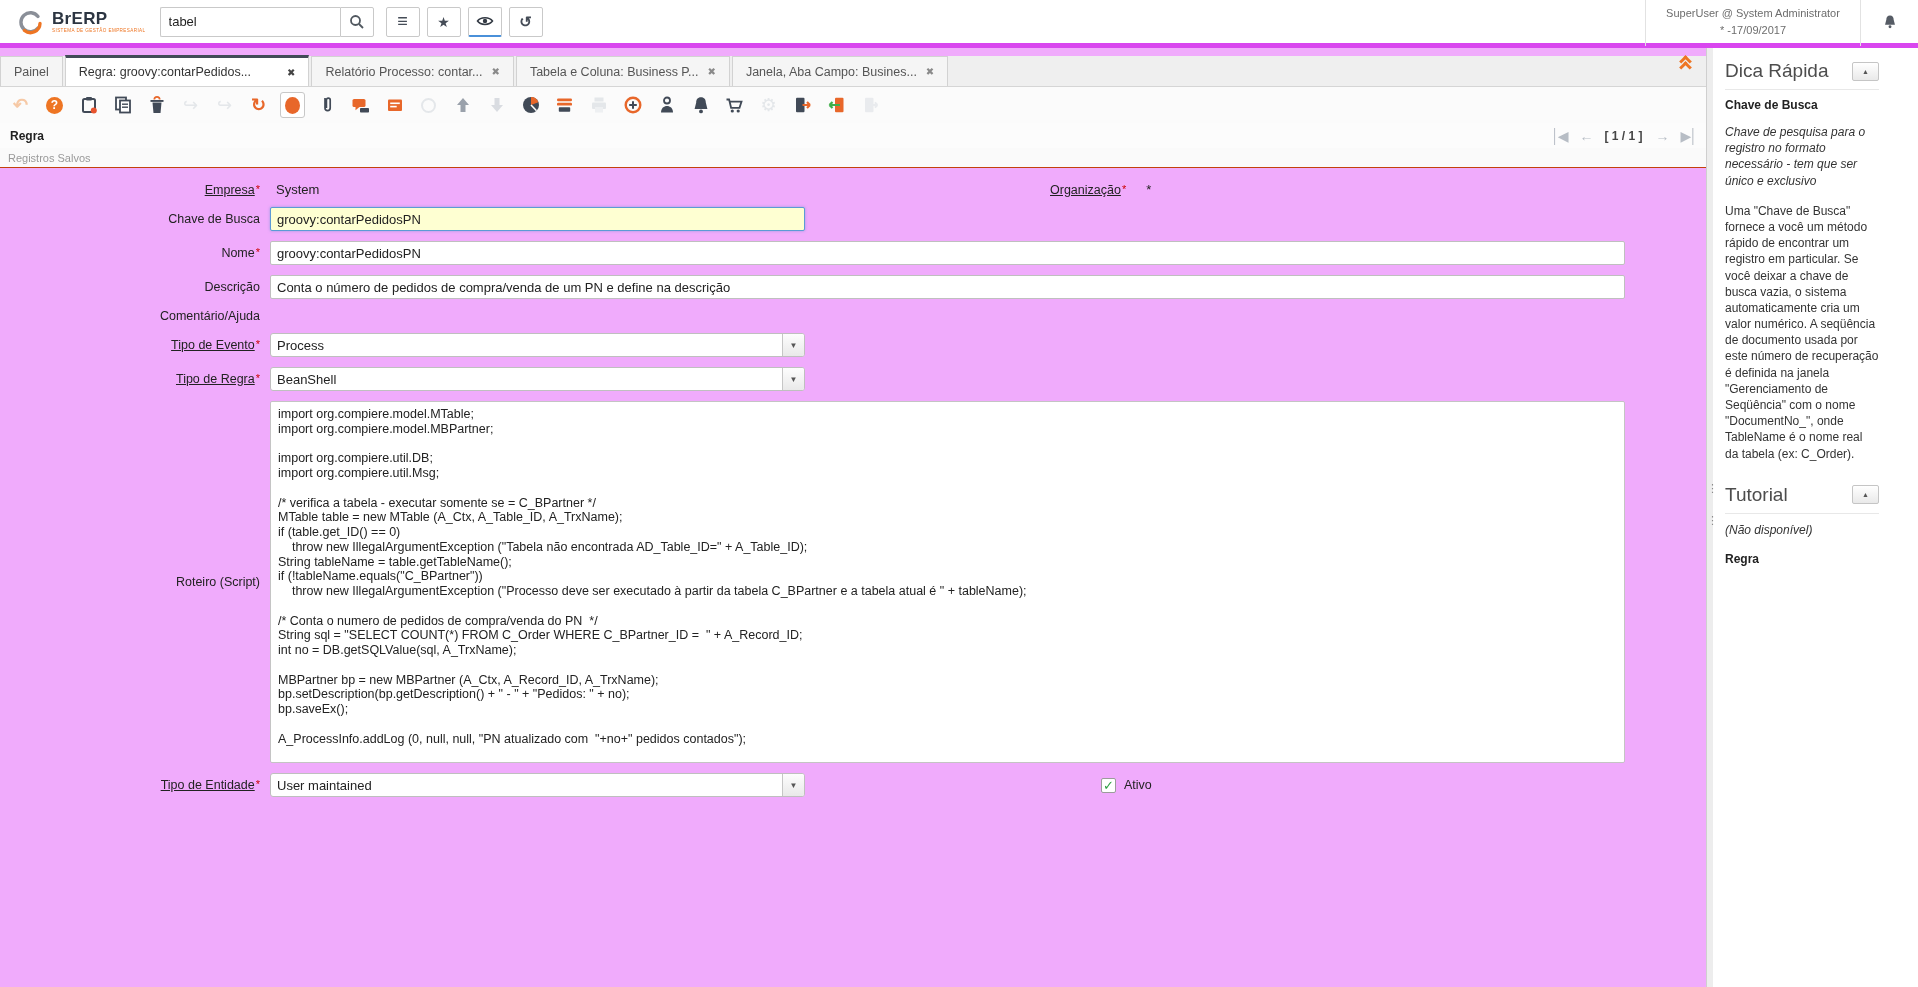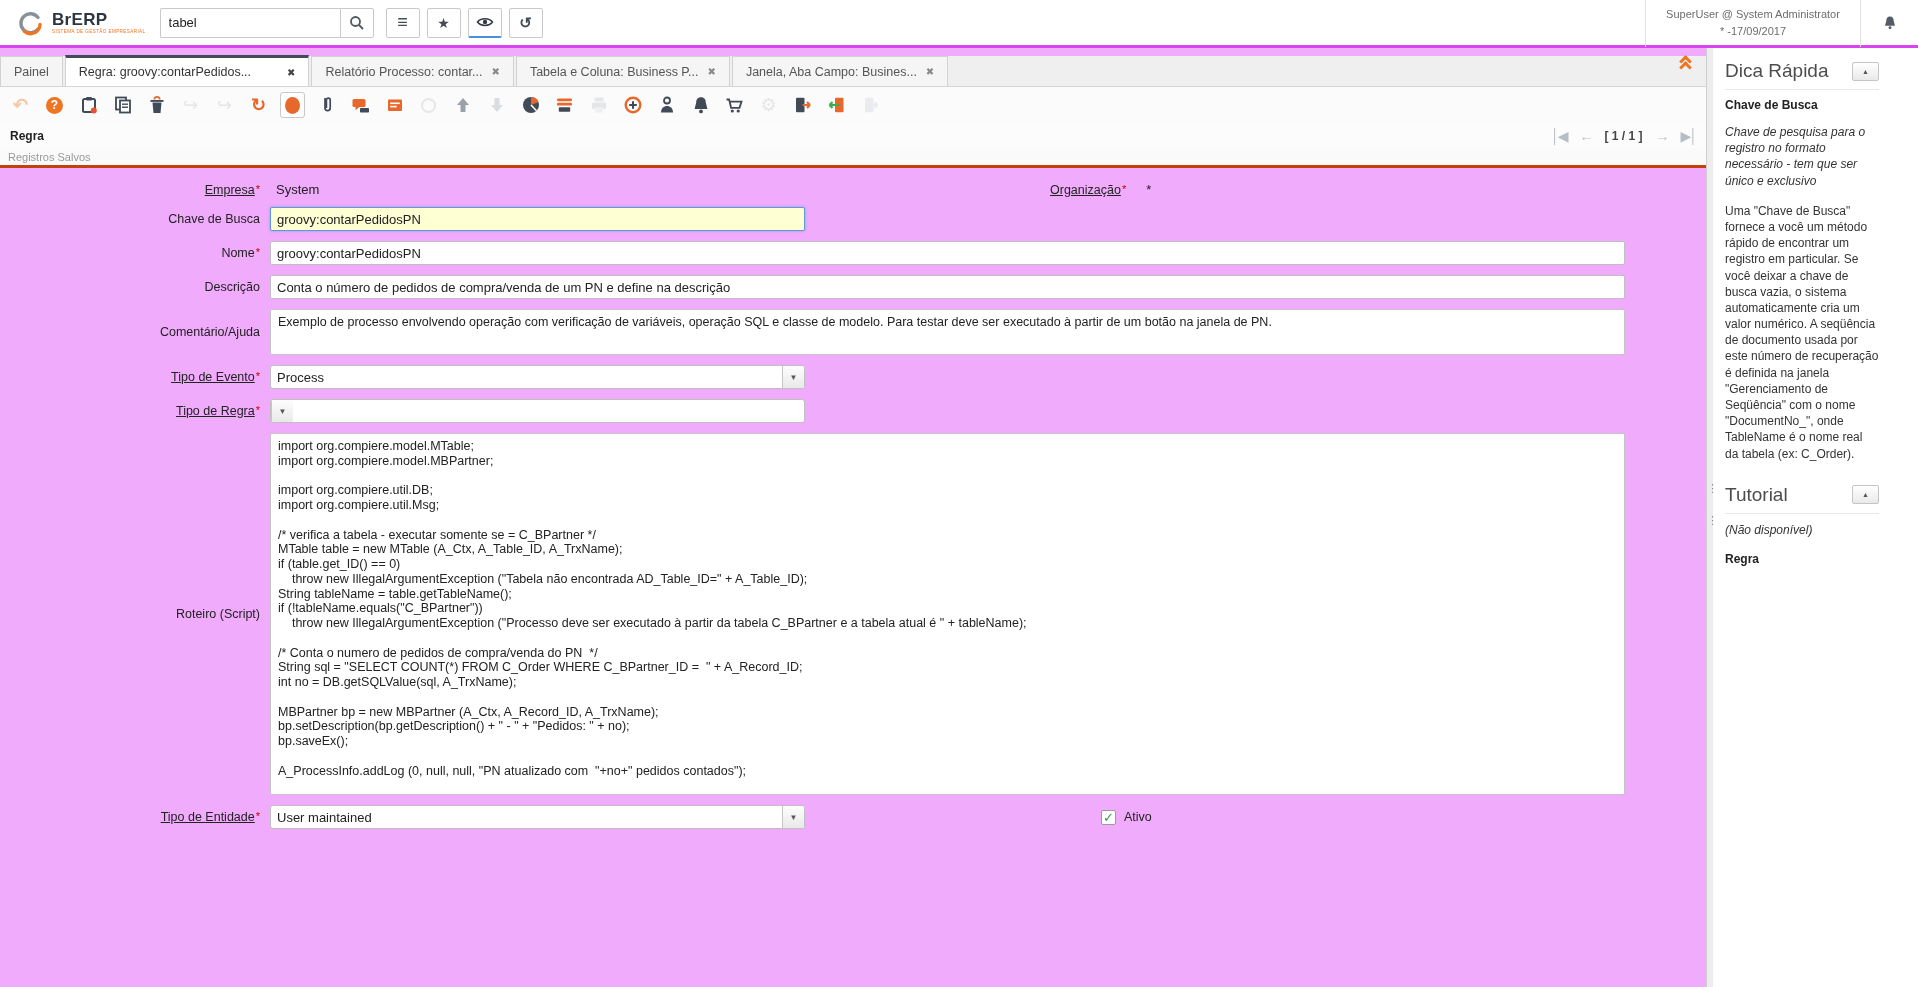--- a/index.html
+++ b/index.html
@@ -1,20 +1,20 @@
 <!DOCTYPE html>
 <html><head>
 <meta charset="utf-8">
 <style>
   * { margin:0; padding:0; box-sizing:border-box; }
   html,body { width:1918px; height:987px; overflow:hidden; background:#fff;
     font-family:"Liberation Sans","DejaVu Sans",sans-serif; color:#333; }
 
   
-  .header { height:48px; display:flex; align-items:center; border-bottom:3px solid #d946ef; background:#fff; }
+  .header { height:48px; display:flex; align-items:center; border-bottom:5px solid #d946ef; background:#fff; }
   .logo { display:flex; align-items:center; gap:6px; padding:0 14px 0 14px; }
   .brand-box { display:flex; flex-direction:column; line-height:1; }
   .brand { font-size:17px; font-weight:bold; color:#2c3542; letter-spacing:.3px; }
   .tagline { font-size:4.6px; color:#ee7523; letter-spacing:.4px; margin-top:2px; }
   .search-wrap { display:flex; align-items:stretch; height:30px; }
   .search-input { width:180px; border:1px solid #c9c9c9; border-right:none; border-radius:2px 0 0 2px;
     padding:0 8px; font-size:13px; color:#222; outline:none; }
   .hbtn { height:30px; min-width:34px; border:1px solid #c9c9c9; background:#fff; border-radius:2px;
     display:flex; align-items:center; justify-content:center; font-size:15px; color:#454c57; cursor:pointer; }
   .search-btn { border-radius:0 2px 2px 0; }
@@ -54,21 +54,21 @@
     font-weight:bold; display:flex; align-items:center; justify-content:center; }
   .findblob { width:15px; height:17px; background:#e8672a; border-radius:50%; }
   .circ-pale { width:15px; height:15px; border:2.5px solid #e4e7ea; border-radius:50%; }
 
   
   .title-row { height:25px; background:#fcfcfc; display:flex; align-items:center; padding:0 10px; }
   .win-title { font-size:12px; font-weight:bold; color:#222; }
   .pager { margin-left:auto; display:flex; align-items:center; gap:13px; color:#b7bdc5; font-size:14px; }
   .pager .pg-count { color:#444; font-size:12px; font-weight:bold; }
   .pg { cursor:pointer; letter-spacing:-2px; }
-  .crumb-row { height:20px; background:#fafafa; border-bottom:3px solid #c2410c; display:flex; align-items:center; padding:0 8px; }
+  .crumb-row { height:20px; background:#fafafa; border-bottom:1px solid #c2410c; display:flex; align-items:center; padding:0 8px; }
   .crumb { font-size:11px; color:#9a9a9a; }
 
   
   .form { padding-top:14px; position:relative; }
   .frow { display:flex; align-items:center; margin-bottom:10px; position:relative; }
   .lblcell { width:270px; text-align:right; padding-right:10px; font-size:12.5px; color:#222; flex:none; }
   .lnk { text-decoration:underline; cursor:pointer; }
   .req { color:#cc0000; font-size:11px; vertical-align:top; margin-left:1px; }
   .fieldcell { flex:1; display:flex; align-items:center; }
   .val-text { font-size:13px; color:#222; padding-left:6px; }
@@ -371,39 +371,37 @@
 
       <div class="frow">
         <div class="lblcell">Descrição</div>
         <div class="fieldcell">
           <input class="tinput w-full" value="Conta o número de pedidos de compra/venda de um PN e define na descrição" style="">
         </div>
       </div>
 
       <div class="frow">
         <div class="lblcell">Comentário/Ajuda</div>
-        <div class="fieldcell">
-          <textarea class="tarea" style="height: 46px;">Exemplo de processo envolvendo operação com verificação de variáveis, operação SQL e classe de modelo. Para testar deve ser executado à partir de um botão na janela de PN.</textarea>
-        </div>
       </div>
 
       <div class="frow">
         <div class="lblcell"><span class="lnk">Tipo de Evento</span><span class="req">*</span></div>
         <div class="fieldcell">
           <div class="combo">
             <span class="combo-text">Process</span>
             <span class="combo-btn">▼</span>
           </div>
         </div>
       </div>
 
       <div class="frow">
         <div class="lblcell"><span class="lnk">Tipo de Regra</span><span class="req">*</span></div>
         <div class="fieldcell">
           <div class="combo">
+            <span class="combo-text">BeanShell</span>
             <span class="combo-btn">▼</span>
           </div>
         </div>
       </div>
 
       <div class="frow">
         <div class="lblcell">Roteiro (Script)</div>
         <div class="fieldcell">
           <textarea class="tarea" style="height: 362px;" spellcheck="true">import org.compiere.model.MTable;
 import org.compiere.model.MBPartner;

